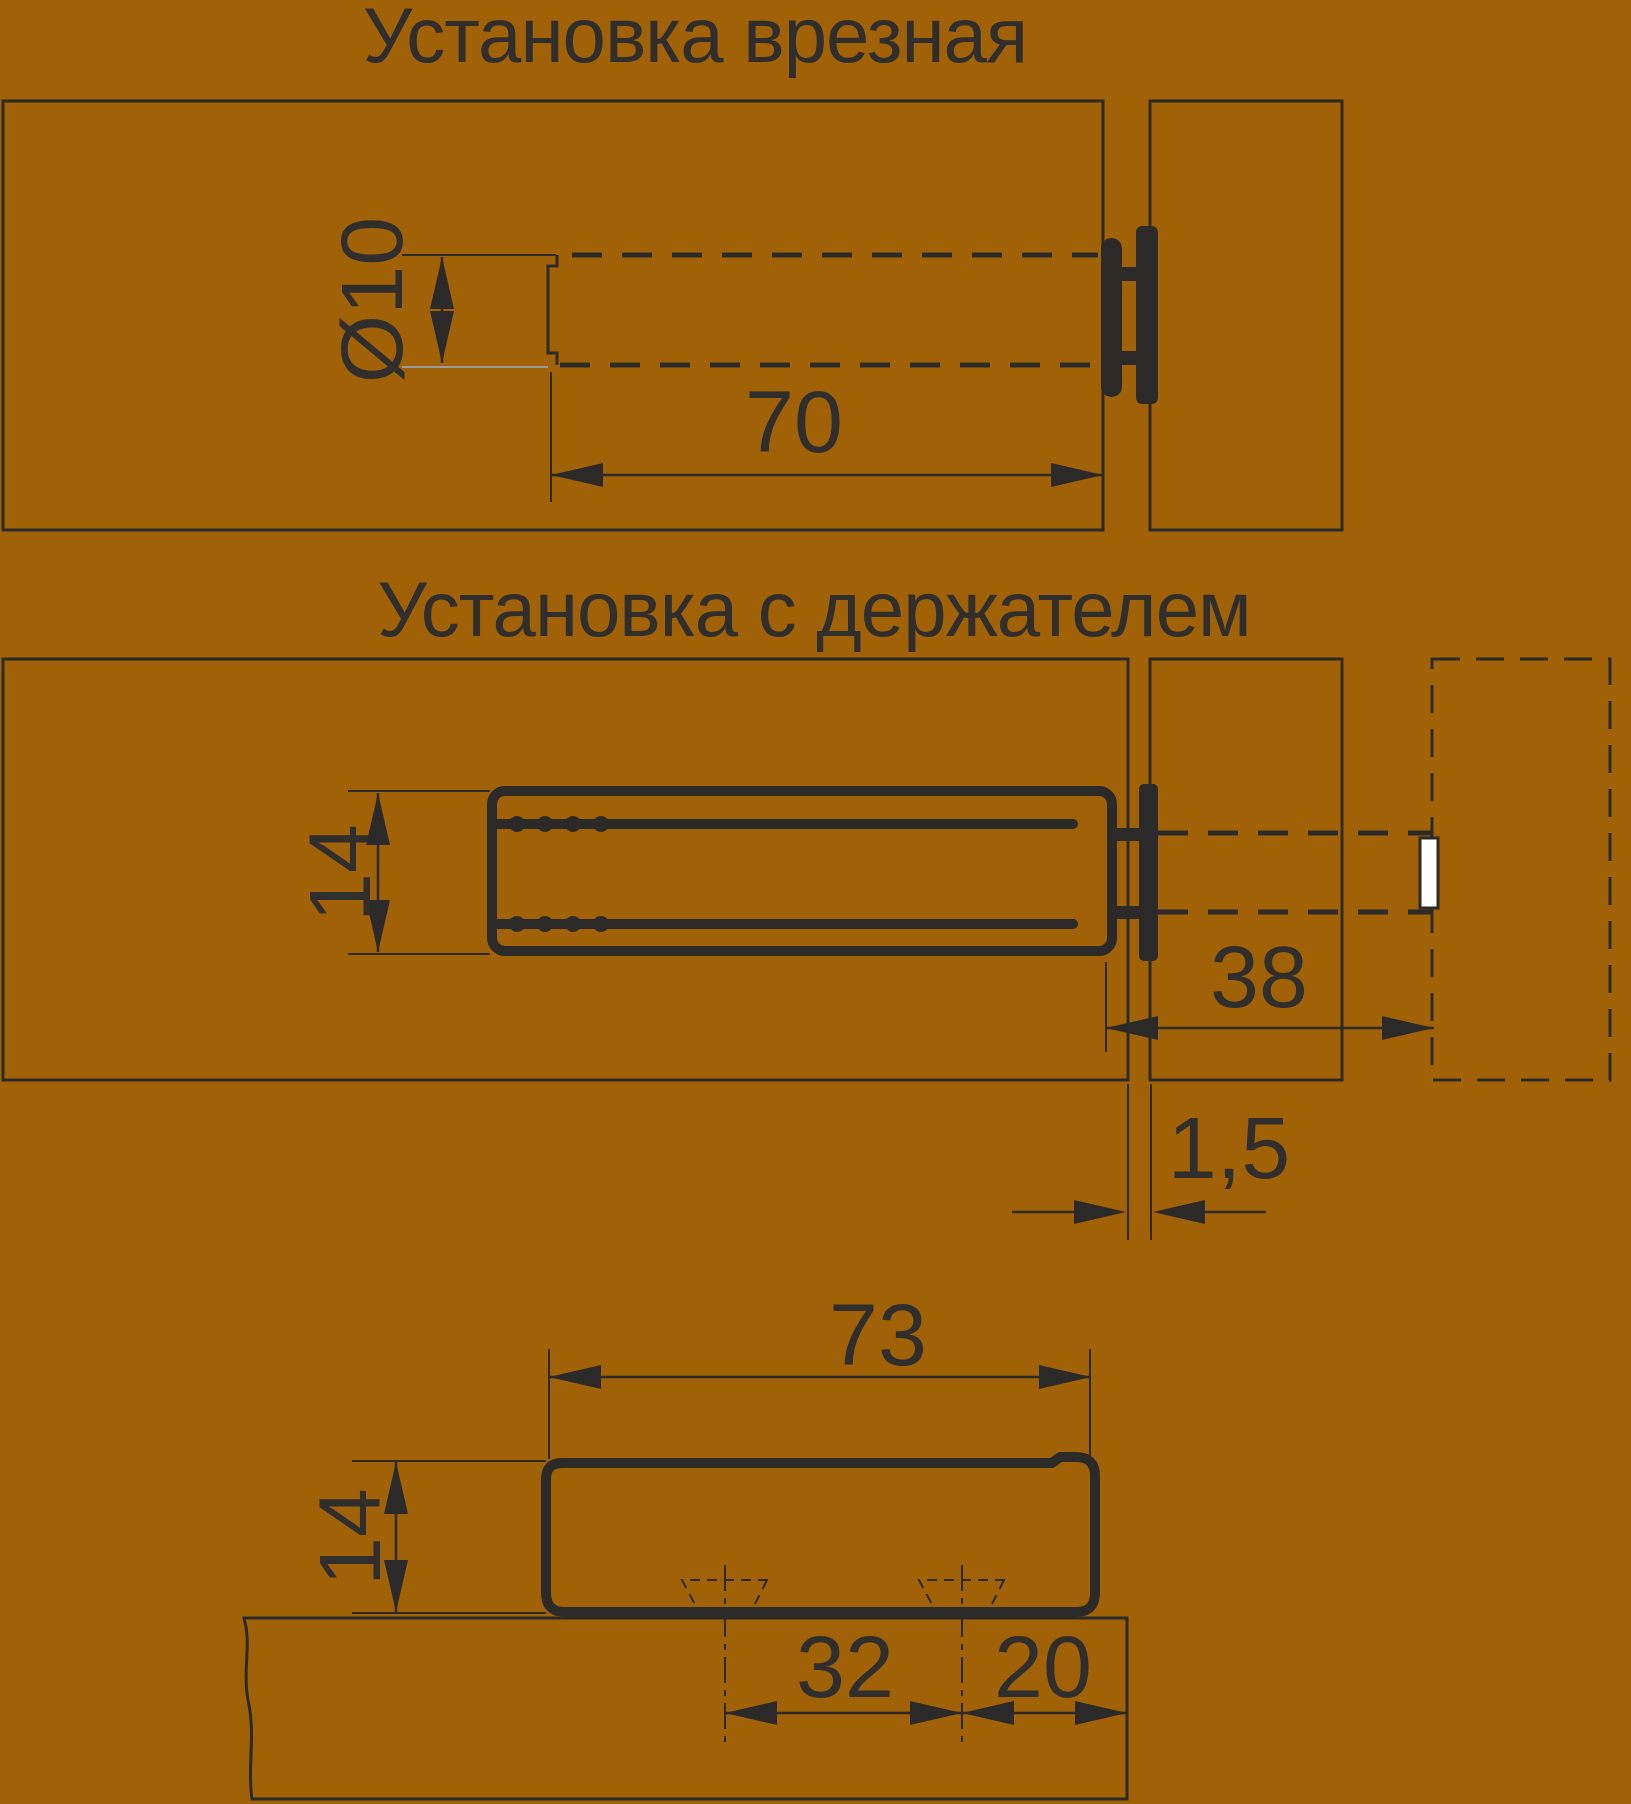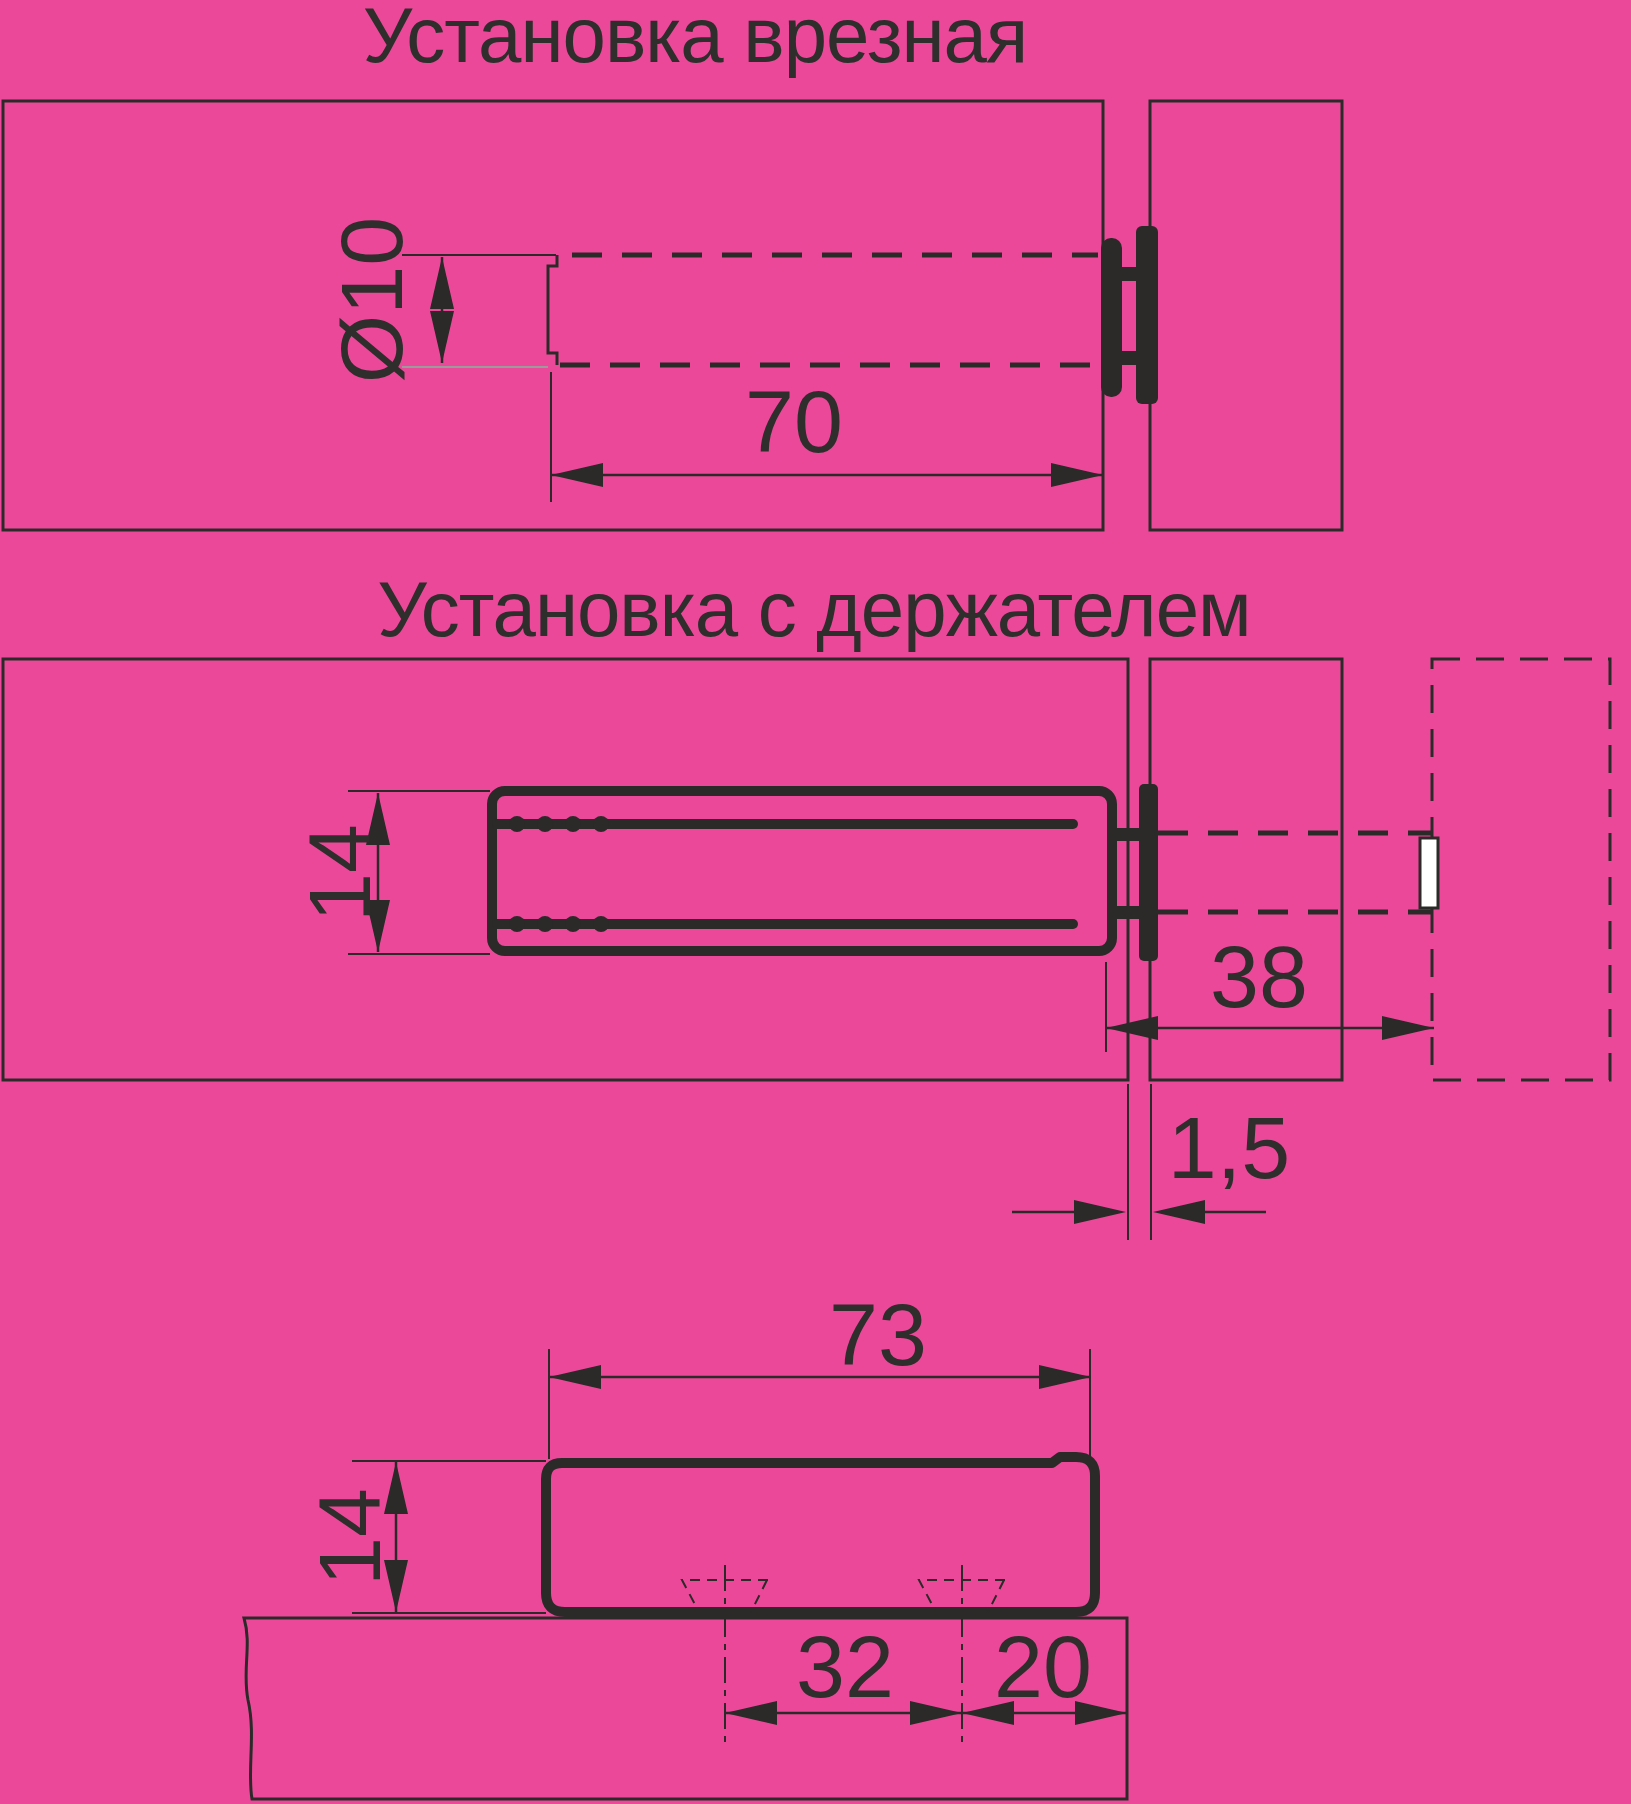--- a/index.html
+++ b/index.html
@@ -1,16 +1,16 @@
 <!DOCTYPE html>
 <html><head>
 <meta charset="utf-8">
 <style>
   html,body{margin:0;padding:0;background:#ffffff;}
-  .stage{width:1631px;height:1804px;position:relative;background:#ec4899;overflow:hidden;}
+  .stage{width:1631px;height:1804px;position:relative;background:#a16207;overflow:hidden;}
   svg{display:block;}
   text{fill:#2f2e2d;font-family:"Liberation Sans",sans-serif;}
   .title{font-size:78px;letter-spacing:-1px;}
   .dim{font-size:88px;}
   .outline{fill:none;stroke:#2b2a29;stroke-width:3;}
   .thick{fill:none;stroke:#2b2a29;stroke-width:10;stroke-linejoin:round;}
   .thickline{stroke:#2b2a29;stroke-width:10;stroke-linecap:round;}
   .thin{stroke:#2b2a29;stroke-width:2;fill:none;}
   .thingray{stroke:#9b9b9b;stroke-width:2;fill:none;}
   .dimline{stroke:#2b2a29;stroke-width:2.5;fill:none;}

